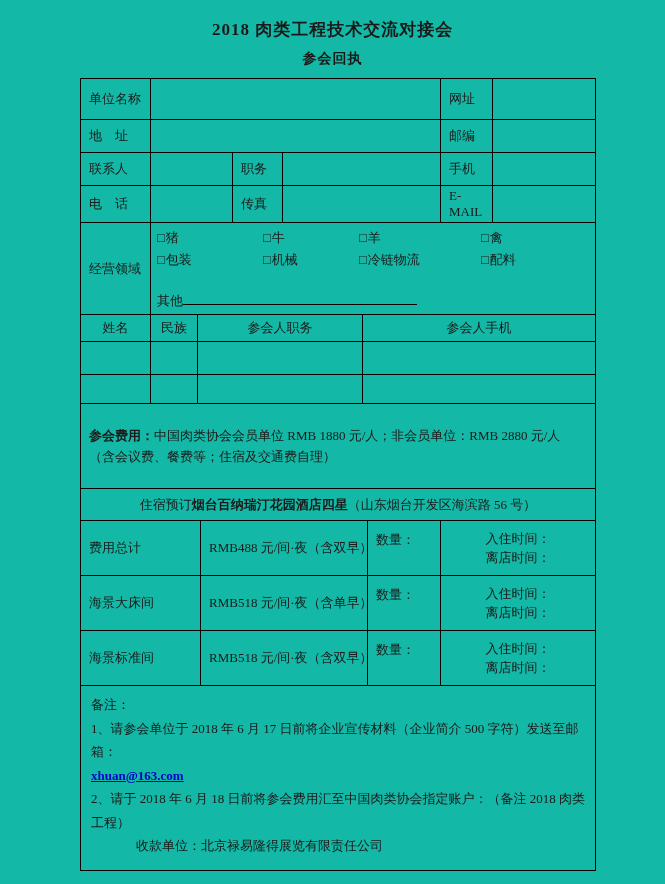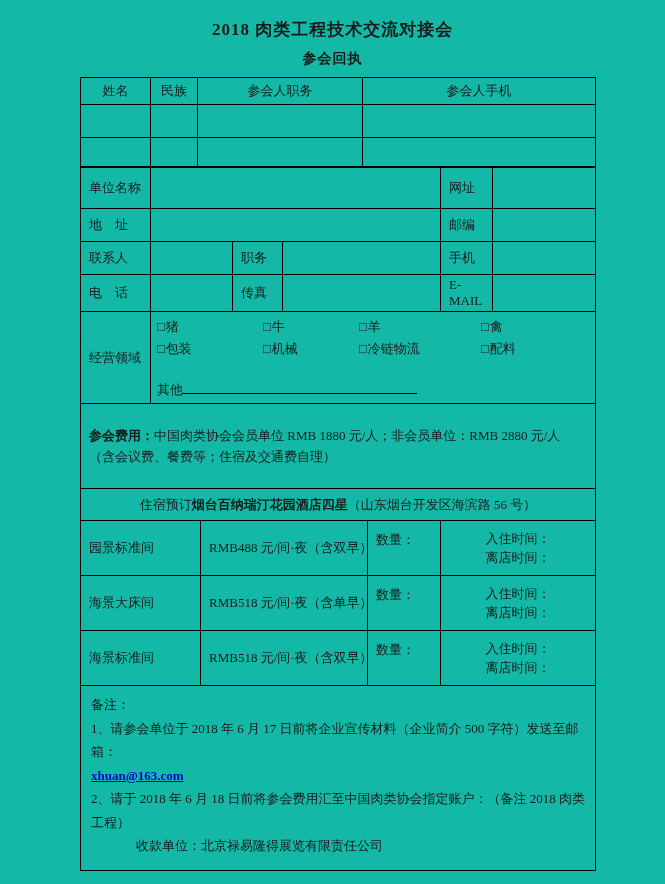--- a/index.html
+++ b/index.html
@@ -43,49 +43,20 @@
   .indent { padding-left:45px; }
   .email-link { color:var(--link-color,#0000cc); text-decoration:underline; cursor:pointer; }
 </style>
 </head>
 <body>
 
 <div class="page">
 
   <div class="doc-title">2018 肉类工程技术交流对接会</div>
   <div class="doc-subtitle">参会回执</div>
-
-  <table class="tbl joined">
-    <colgroup>
-        <col style="width:70px">
-        <col style="width:47px">
-        <col style="width:165px">
-        <col style="width:233px">
-      </colgroup>
-    <tbody>
-        <tr class="hdr">
-      <td>姓名</td>
-      <td>民族</td>
-      <td>参会人职务</td>
-      <td>参会人手机</td>
-    </tr>
-    <tr class="blank1">
-      <td></td>
-      <td></td>
-      <td></td>
-      <td></td>
-    </tr>
-    <tr class="blank2">
-      <td></td>
-      <td></td>
-      <td></td>
-      <td></td>
-    </tr>
-  </tbody>
-    </table>
 
   <table class="tbl">
     <colgroup>
         <col style="width:70px">
         <col style="width:82px">
         <col style="width:50px">
         <col style="width:158px">
         <col style="width:52px">
         <col style="width:103px">
       </colgroup>
@@ -134,20 +105,49 @@
         <div class="other-line">
           <span>其他</span><span class="other-underline"></span>
         </div>
       </td>
     </tr>
   </tbody>
     </table>
 
   <table class="tbl joined">
     <colgroup>
+        <col style="width:70px">
+        <col style="width:47px">
+        <col style="width:165px">
+        <col style="width:233px">
+      </colgroup>
+    <tbody>
+        <tr class="hdr">
+      <td>姓名</td>
+      <td>民族</td>
+      <td>参会人职务</td>
+      <td>参会人手机</td>
+    </tr>
+    <tr class="blank1">
+      <td></td>
+      <td></td>
+      <td></td>
+      <td></td>
+    </tr>
+    <tr class="blank2">
+      <td></td>
+      <td></td>
+      <td></td>
+      <td></td>
+    </tr>
+  </tbody>
+    </table>
+
+  <table class="tbl joined">
+    <colgroup>
         <col style="width:515px">
       </colgroup>
     <tbody>
         <tr>
       <td class="fee-cell">
         <span class="b">参会费用：</span><span>中国肉类协会会员单位 RMB 1880 元/人；非会员单位：RMB 2880 元/人</span><br>
         <span>（含会议费、餐费等；住宿及交通费自理）</span>
       </td>
     </tr>
     <tr>
@@ -160,21 +160,21 @@
 
   <table class="tbl joined">
     <colgroup>
         <col style="width:120px">
         <col style="width:167px">
         <col style="width:73px">
         <col style="width:155px">
       </colgroup>
     <tbody>
         <tr class="hotelrow">
-      <td>园景标准间</td>
+      <td>费用总计</td>
       <td class="price-cell">RMB488 元/间·夜（含双早）</td>
       <td class="qty-cell"><span>数量：</span></td>
       <td class="times-cell">
         <div>入住时间：</div>
         <div>离店时间：</div>
       </td>
     </tr>
     <tr class="hotelrow">
       <td>海景大床间</td>
       <td class="price-cell">RMB518 元/间·夜（含单早）</td>

